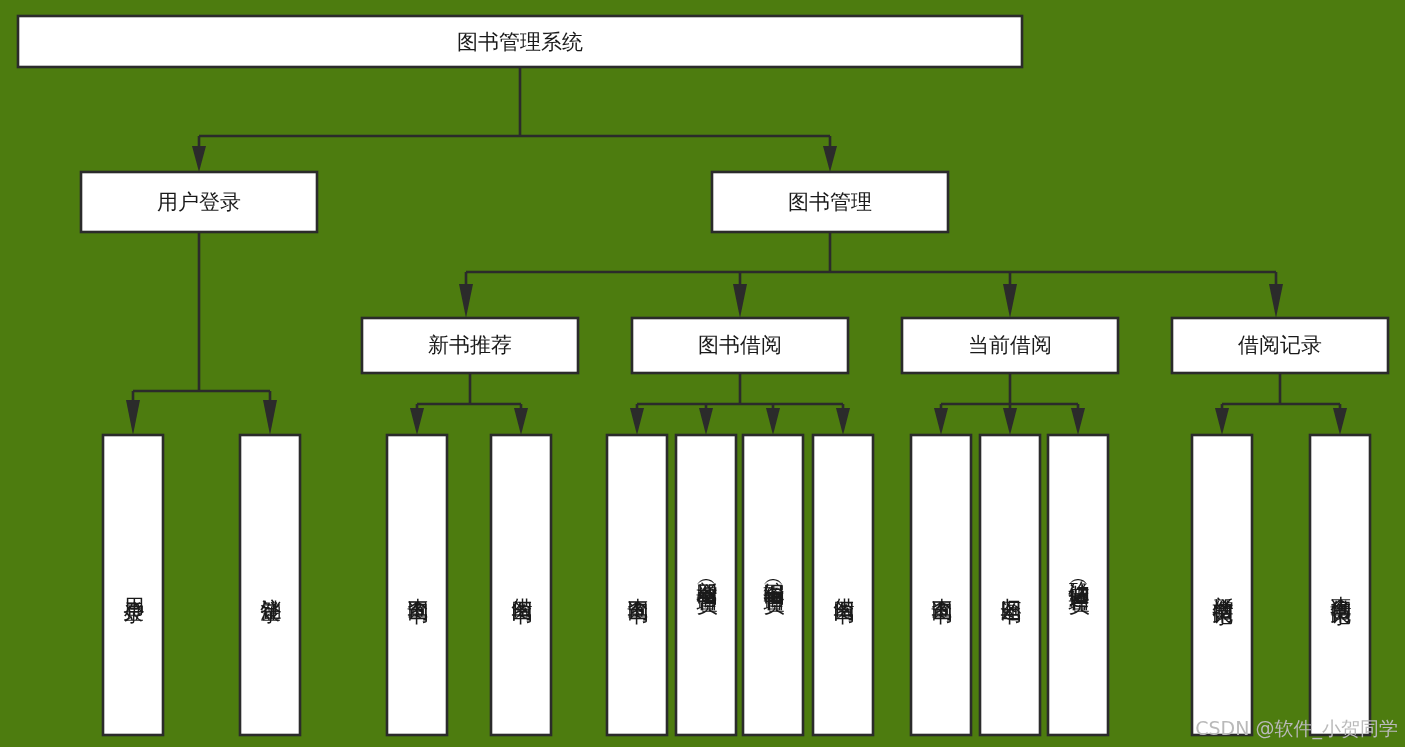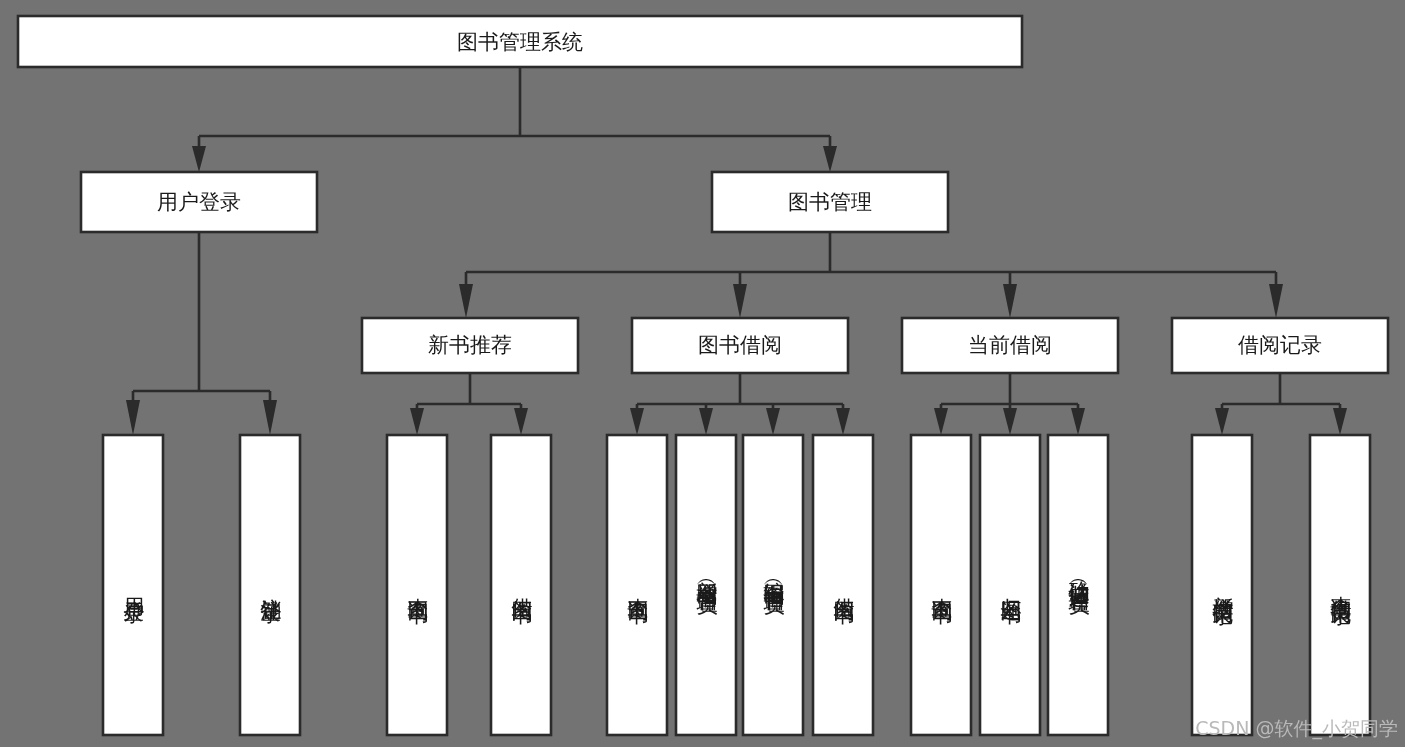--- a/index.html
+++ b/index.html
@@ -10,21 +10,21 @@
   body {
     width: 1405px;
     height: 747px;
     font-family: "DejaVu Sans", "Liberation Sans", sans-serif;
     overflow: hidden;
   }
   #diagram-root {
     position: relative;
     width: 1405px;
     height: 747px;
-    background: #737373;
+    background: #4d7c0f;
   }
   svg#diagram-svg {
     position: absolute;
     top: 0;
     left: 0;
     width: 1405px;
     height: 747px;
   }
   .node-box {
     fill: #ffffff;

